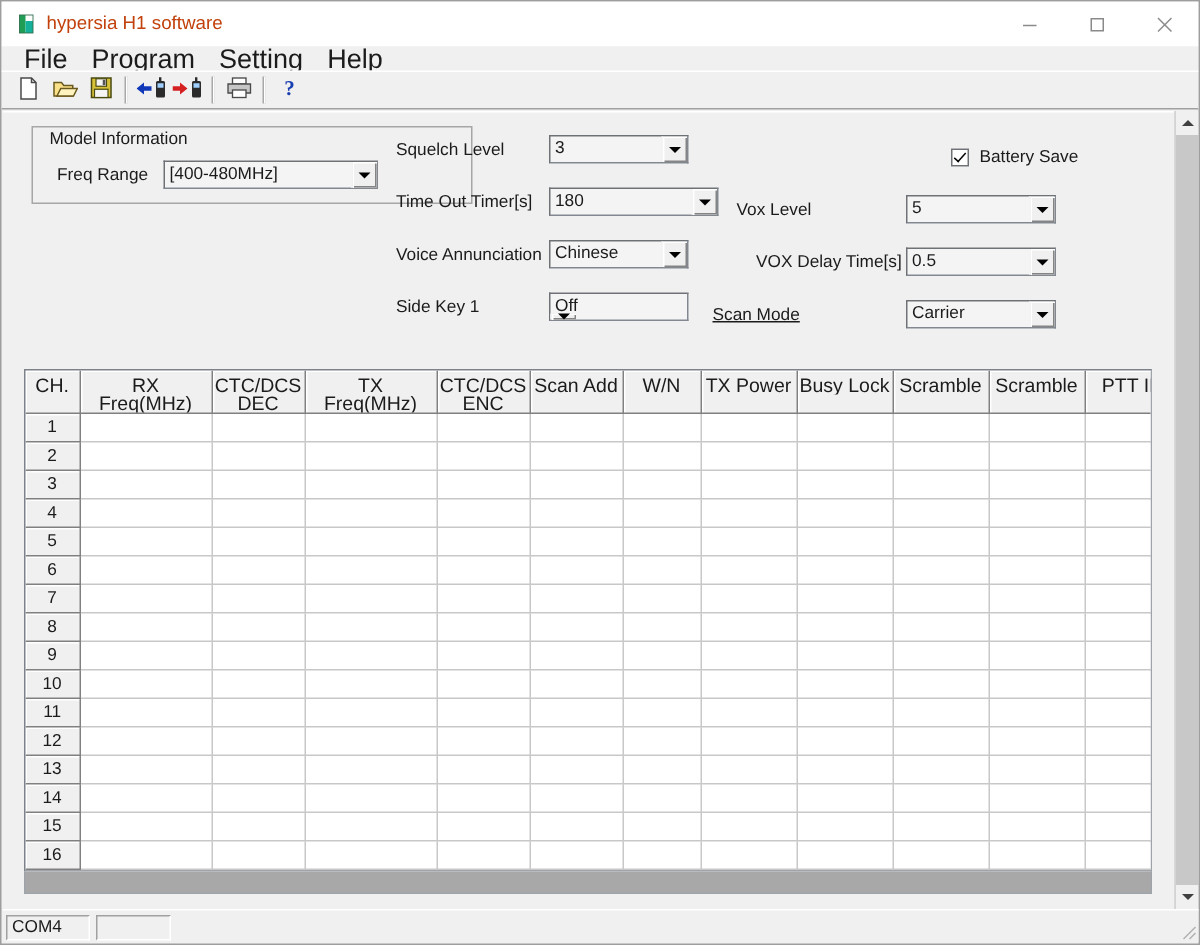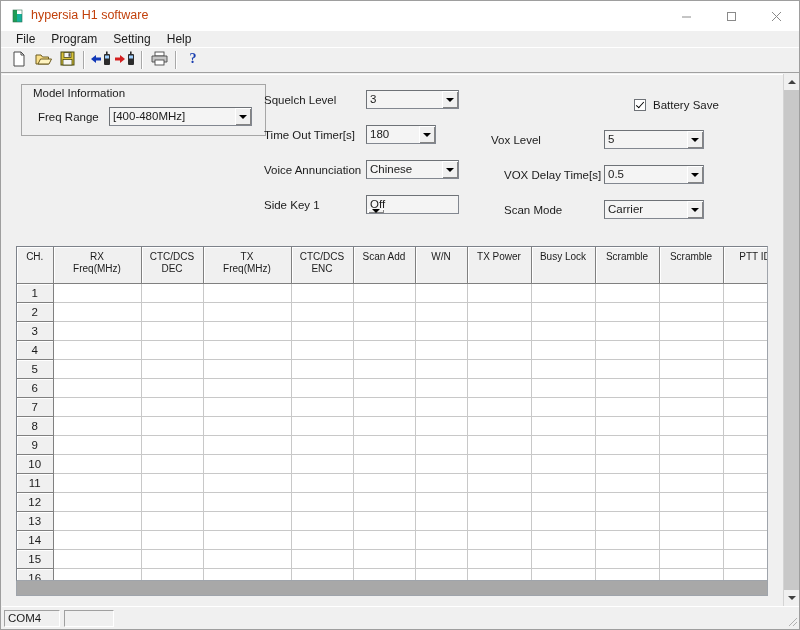--- a/index.html
+++ b/index.html
@@ -65,21 +65,21 @@
     left: 0; top: 30px;
     width: 100%;
     height: 16px;
     background: #f0f0f0;
     display: flex;
     align-items: center;
     padding-left: 7px;
     box-sizing: border-box;
   }
   .menu-item {
-    font-size: 12px;
+    font-size: 18px;
     color: #1b1b1b;
     padding: 8px 8px;
     line-height: 16px;
     white-space: nowrap;
   }
 
   
   .toolbar {
     position: absolute;
     left: 0; top: 46px;
@@ -115,21 +115,21 @@
     height: 532px;
     background: #f0f0f0;
     border-top: 1px solid #ffffff;
     box-sizing: border-box;
   }
 
   
   .groupbox {
     position: absolute;
     left: 19px; top: 9px;
-    width: 245px;
+    width: 294px;
     height: 52px;
     border: 1px solid #a6a6a6;
     box-sizing: border-box;
   }
   .groupbox-title {
     position: absolute;
     left: 8px; top: 2px;
     background: #f0f0f0;
     padding: 0 3px;
     font-size: 11.5px;
@@ -230,27 +230,27 @@
     background: #ffffff;
     box-sizing: border-box;
     overflow: hidden;
   }
   table.grid {
     border-collapse: collapse;
     table-layout: fixed;
     width: 100%;
   }
   table.grid th {
-    height: 36px;
+    height: 28px;
     background: #f0f0f0;
     border-right: 1px solid #808080;
     border-bottom: 1px solid #808080;
     box-shadow: inset 1px 1px 0 #ffffff;
     font-weight: normal;
-    font-size: 10px;
+    font-size: 13px;
     color: #1b1b1b;
     padding: 0;
     vertical-align: top;
     overflow: hidden;
     white-space: nowrap;
   }
   table.grid th .hdr {
     display: block;
     padding-top: 4px;
     line-height: 12px;
@@ -480,21 +480,21 @@
 
     <div class="field-label" style="left:262px; top:19px;">Squelch Level</div>
     <div class="combo" style="left:364px; top:15px; width:93px;">
       <div class="combo-value">3</div>
       <div class="combo-arrow">
           <i class="arrow-tri"></i>
         </div>
     </div>
 
     <div class="field-label" style="left:262px; top:54px;">Time Out Timer[s]</div>
-    <div class="combo" style="left:364px; top:50px; width:70px;">
+    <div class="combo" style="left:364px; top:50px; width:113px;">
       <div class="combo-value">180</div>
       <div class="combo-arrow">
           <i class="arrow-tri"></i>
         </div>
     </div>
 
     <div class="field-label" style="left:262px; top:89px;">Voice Annunciation</div>
     <div class="combo" style="left:364px; top:85px; width:93px;">
       <div class="combo-value">Chinese</div>
       <div class="combo-arrow">
@@ -524,21 +524,21 @@
     </div>
 
     <div class="field-label" style="left:502px; top:94px;">VOX Delay Time[s]</div>
     <div class="combo" style="left:602px; top:90px; width:100px;">
       <div class="combo-value">0.5</div>
       <div class="combo-arrow">
           <i class="arrow-tri"></i>
         </div>
     </div>
 
-    <div class="field-label" style="left:502px; top:129px;">Scan Mode</div>
+    <div class="field-label" style="left:473px; top:129px;text-decoration:underline;">Scan Mode</div>
     <div class="combo" style="left:602px; top:125px; width:100px;">
       <div class="combo-value">Carrier</div>
       <div class="combo-arrow">
           <i class="arrow-tri"></i>
         </div>
     </div>
 
     <div class="grid-outer">
       <table class="grid">
         <colgroup id="grid-cols">

